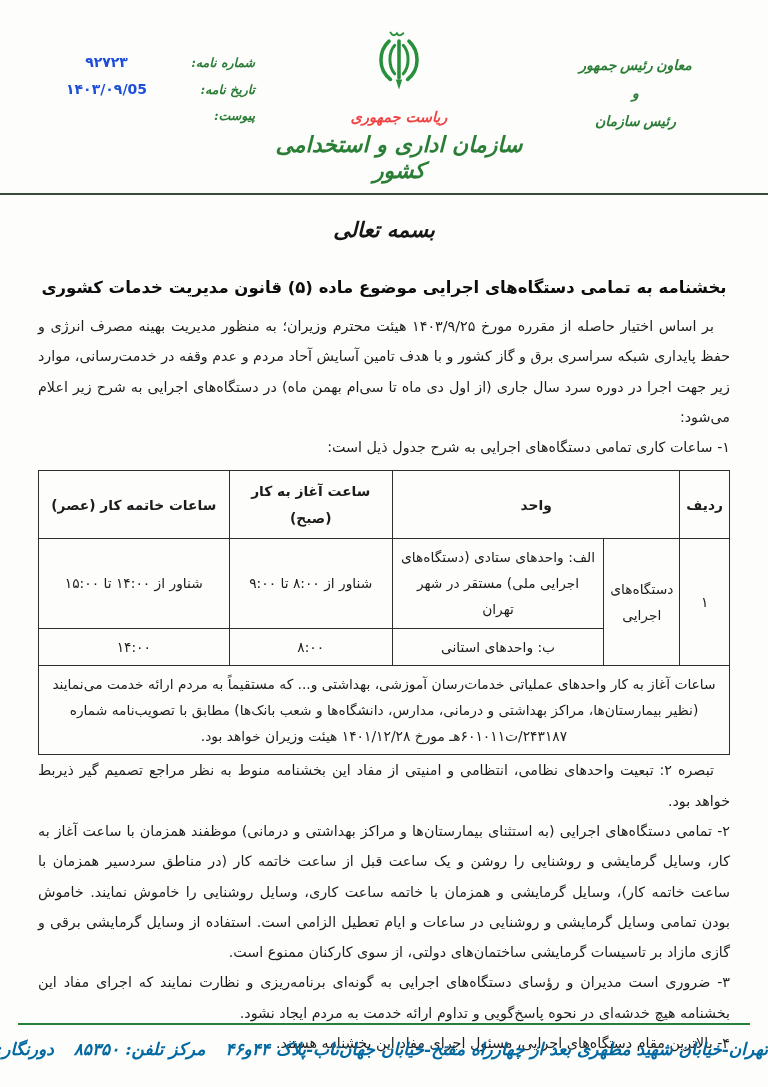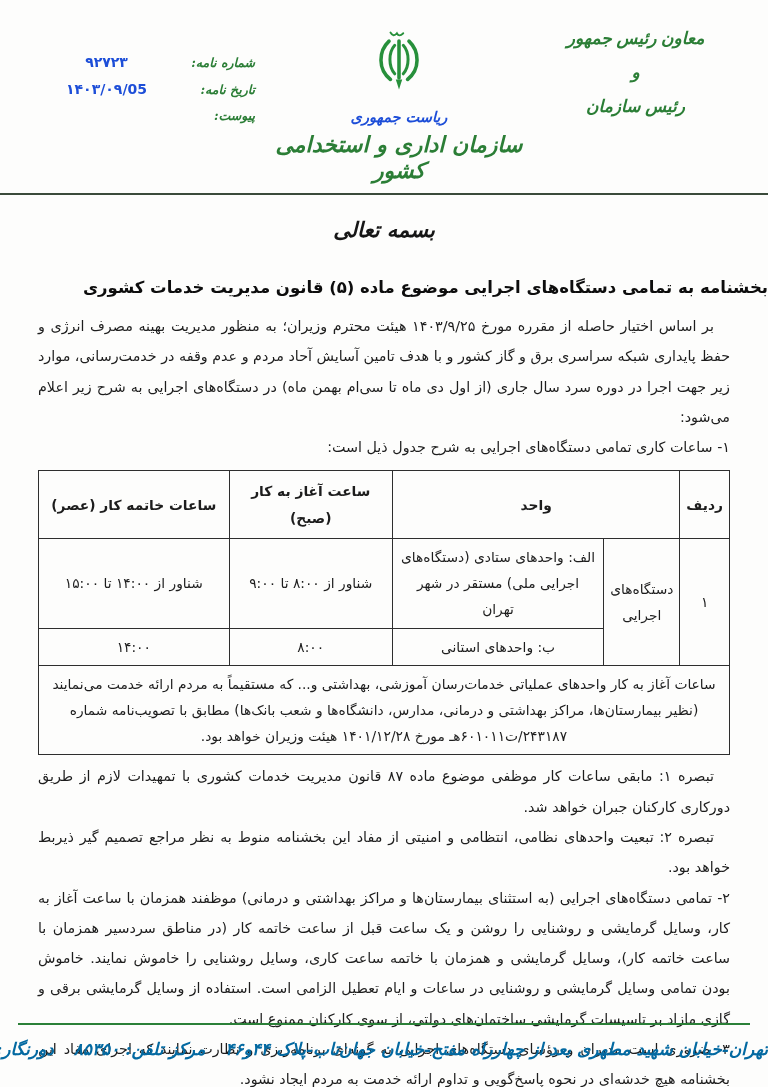--- a/index.html
+++ b/index.html
@@ -9,41 +9,41 @@
     background:#fdfdfc;
     margin:0 auto;
     overflow:hidden;
     direction:rtl;
     font-family:"DejaVu Sans",sans-serif;
     color:#1d1d1d;
     box-sizing:border-box;
   }
   
   .hdr{display:flex;align-items:flex-start;padding:22px 40px 0 40px;}
-  .hdr-right{width:185px;text-align:center;
-    font-style:italic;color:#2b7e36;font-size:17px;line-height:2.0;
-    font-family:Liberation Sans, sans-serif;font-weight:600;}
+  .hdr-right{width:185px;text-align:center;margin-top:30px;
+    font-style:italic;color:#2b7e36;font-size:14px;line-height:2.0;
+    font-family:Liberation Serif, serif;font-weight:600;}
   .hdr-center{flex:1;text-align:center;}
-  .hdr-center .org1{color:#1d4ed8;font-size:14.5px;font-style:italic;
+  .hdr-center .org1{color:#ef4444;font-size:14.5px;font-style:italic;
     font-family:"DejaVu Serif",serif;font-weight:700;margin-top:4px;}
   .hdr-center .org2{color:#2b7e36;font-size:22px;font-style:italic;
     font-family:"DejaVu Serif",serif;font-weight:700;margin-top:6px;}
   .hdr-left{width:215px;margin-top:32px;font-size:12.5px;}
   .meta-row{display:flex;align-items:baseline;margin-bottom:11px;}
   .meta-label{width:82px;color:#2b7e36;font-style:italic;
     font-family:"DejaVu Serif",serif;font-weight:700;text-align:right;}
   .meta-value{flex:1;text-align:center;color:#1d4ed8;font-weight:700;font-size:14px;
     letter-spacing:.5px;}
   .hdr-rule{border:none;border-top:2.2px solid #3a4a3b;margin:10px 0 0 0;}
   
   .emblem{width:64px;height:78px;display:inline-block;}
   
   .besmele{text-align:center;margin-top:22px;font-size:21px;font-style:italic;
     font-family:"DejaVu Serif",serif;font-weight:600;color:#161616;}
-  .doc-title{margin-top:36px;font-size:16.5px;font-weight:700;color:#0d0d0d;}
+  .doc-title{text-align:center;margin-top:36px;font-size:16.5px;font-weight:700;color:#0d0d0d;}
   
   .body-text{padding:0 38px;}
   .para{font-size:14.3px;line-height:2.12;text-align:justify;margin:0;}
   .para.indent{text-indent:16px;}
   .intro{margin-top:14px;}
   .item-line{margin-top:0;}
   
   table.hours{width:100%;border-collapse:collapse;margin-top:8px;font-size:13.8px;}
   table.hours th,table.hours td{border:1.4px solid #2e2e2e;text-align:center;
     vertical-align:middle;padding:5px 6px;line-height:1.9;}
@@ -140,21 +140,20 @@
         <td>ب: واحدهای استانی</td>
         <td>۸:۰۰</td>
         <td>۱۴:۰۰</td>
       </tr>
       <tr>
         <td colspan="5" class="note-cell">ساعات آغاز به کار واحدهای عملیاتی خدمات‌رسان آموزشی، بهداشتی و... که مستقیماً به مردم ارائه خدمت می‌نمایند (نظیر بیمارستان‌ها، مراکز بهداشتی و درمانی، مدارس، دانشگاه‌ها و شعب بانک‌ها) مطابق با تصویب‌نامه شماره ۲۴۳۱۸۷/ت۶۰۱۰۱۱هـ مورخ ۱۴۰۱/۱۲/۲۸ هیئت وزیران خواهد بود.</td>
       </tr>
     </tbody>
       </table>
 
-    <p class="para indent" style="margin-top:6px">تبصره ۱: مابقی ساعات کار موظفی موضوع ماده ۸۷ قانون مدیریت خدمات کشوری با تمهیدات لازم از طریق دورکاری کارکنان جبران خواهد شد.</p>
     <p class="para indent">تبصره ۲: تبعیت واحدهای نظامی، انتظامی و امنیتی از مفاد این بخشنامه منوط به نظر مراجع تصمیم گیر ذیربط خواهد بود.</p>
     <p class="para">۲- تمامی دستگاه‌های اجرایی (به استثنای بیمارستان‌ها و مراکز بهداشتی و درمانی) موظفند همزمان با ساعت آغاز به کار، وسایل گرمایشی و روشنایی را روشن و یک ساعت قبل از ساعت خاتمه کار (در مناطق سردسیر همزمان با ساعت خاتمه کار)، وسایل گرمایشی و همزمان با خاتمه ساعت کاری، وسایل روشنایی را خاموش نمایند. خاموش بودن تمامی وسایل گرمایشی و روشنایی در ساعات و ایام تعطیل الزامی است. استفاده از وسایل گرمایشی برقی و گازی مازاد بر تاسیسات گرمایشی ساختمان‌های دولتی، از سوی کارکنان ممنوع است.</p>
     <p class="para">۳- ضروری است مدیران و رؤسای دستگاه‌های اجرایی به گونه‌ای برنامه‌ریزی و نظارت نمایند که اجرای مفاد این بخشنامه هیچ خدشه‌ای در نحوه پاسخ‌گویی و تداوم ارائه خدمت به مردم ایجاد نشود.</p>
     <p class="para">۴- بالاترین مقام دستگاه‌های اجرایی، مسئول اجرای مفاد این بخشنامه هستند.</p>
 
   </div>
 
   <hr class="ftr-rule">
   <div class="ftr">
     <span>تهران-خیابان شهید مطهری بعد از چهارراه مفتح-خیابان جهان‌تاب-پلاک ۴۴و۴۶</span><span class="sep"></span>

